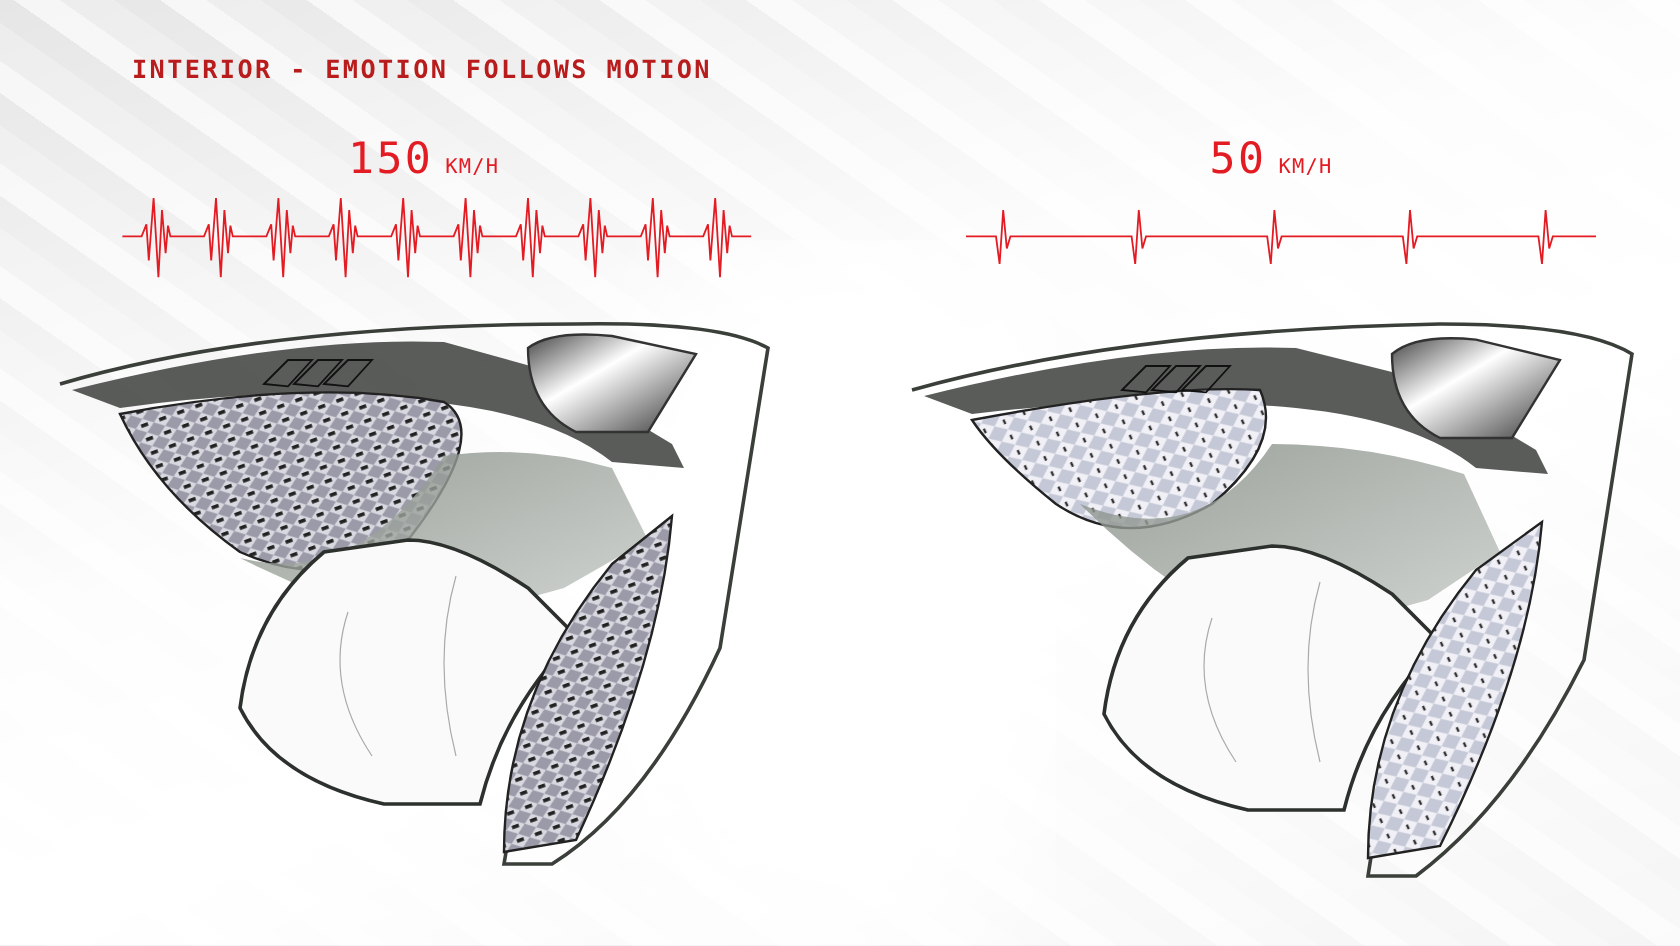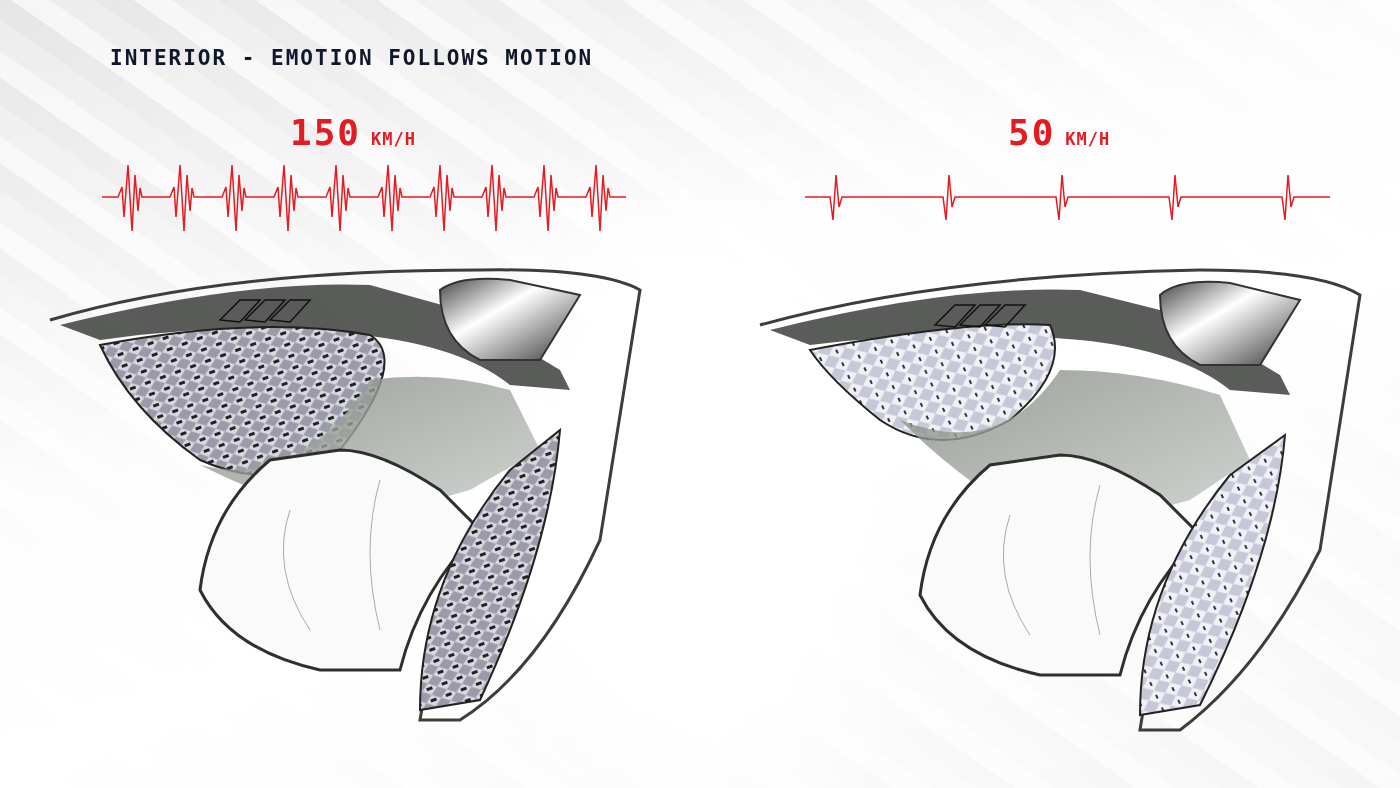--- a/index.html
+++ b/index.html
@@ -15,25 +15,25 @@
         repeating-linear-gradient(35deg, #e6e6e6 0 22px, #f6f6f6 22px 44px, #ececec 44px 70px),
         #f2f2f2;
     }
     .bg-fade-center {
       position: absolute; left: 520px; top: 200px; width: 360px; height: 588px;
       background: radial-gradient(ellipse at center, #ffffff 0%, rgba(255,255,255,0.95) 55%, rgba(255,255,255,0) 100%);
     }
     .title {
       position: absolute; left: 110px; top: 46px;
       font-family: "DejaVu Sans Mono", monospace; font-weight: bold;
-      font-size: 21px; letter-spacing: 2px; color: #0f172a;
+      font-size: 21px; letter-spacing: 2px; color: #b91c1c;
     }
     .speed {
       position: absolute; color: #e31b23;
-      font-family: "DejaVu Sans Mono", monospace; font-weight: bold;
+      font-family: "DejaVu Sans Mono", monospace; font-weight: normal;
       white-space: nowrap;
     }
     .speed .num { font-size: 36px; letter-spacing: 2px; }
     .speed .unit { font-size: 17px; letter-spacing: 1px; margin-left: 10px; }
     .speed-left { left: 290px; top: 112px; }
     .speed-right { left: 1008px; top: 112px; }
     .ecg { position: absolute; }
     .ecg-left { left: 100px; top: 155px; }
     .ecg-right { left: 800px; top: 155px; }
     .sketch { position: absolute; }

